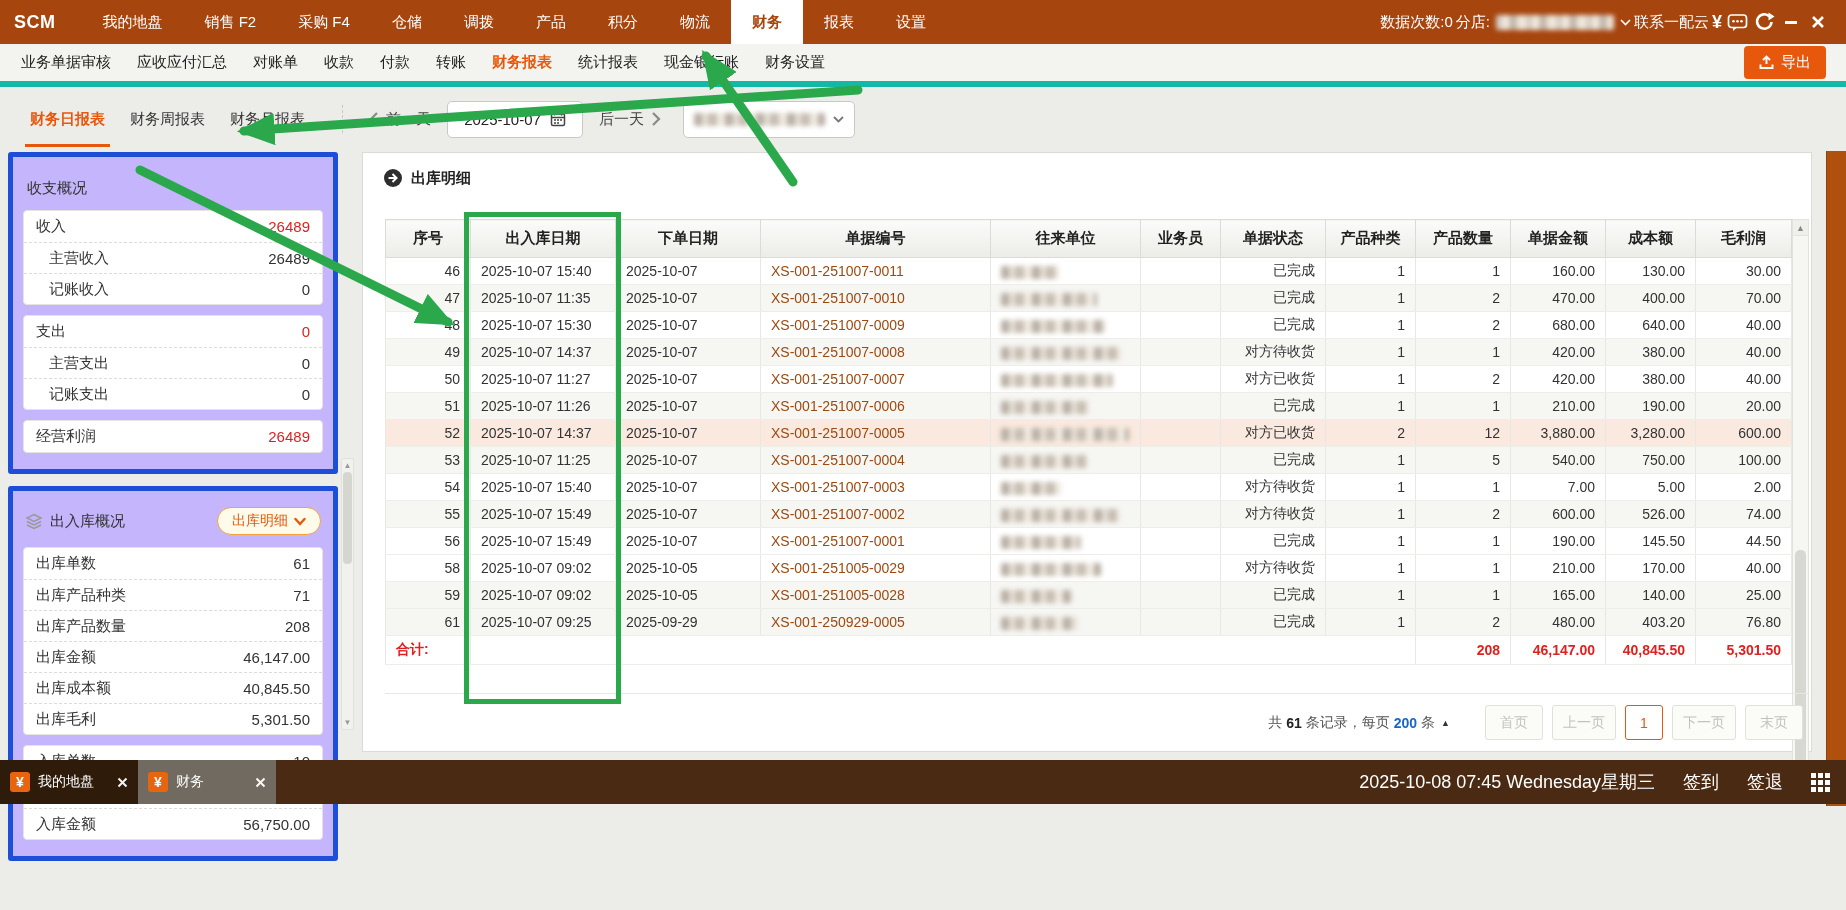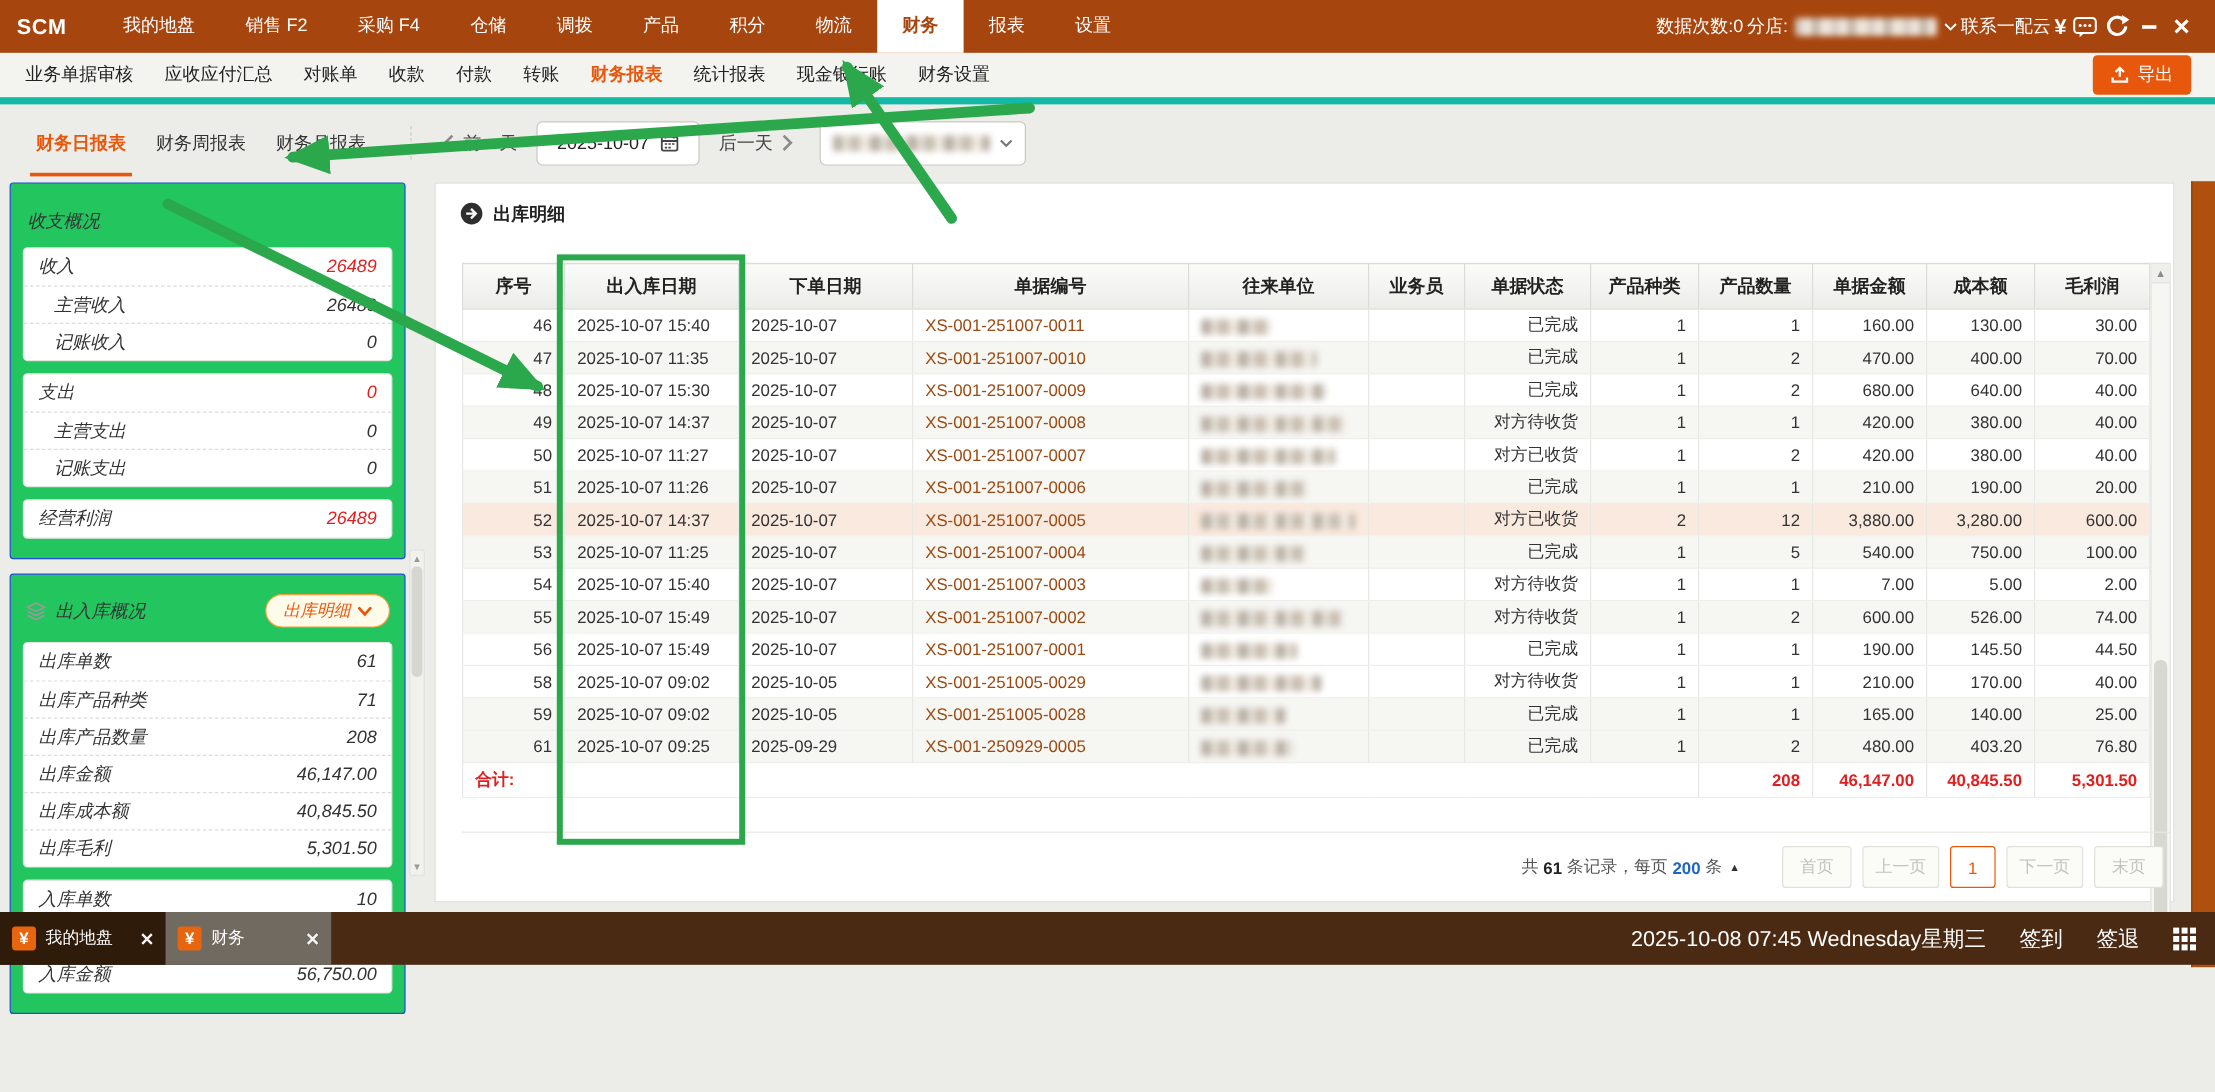--- a/index.html
+++ b/index.html
@@ -35,21 +35,21 @@
 .rtab.active { color:var(--accent,#E8580C); font-weight:bold; }
 .rtab.active::after { content:""; position:absolute; left:-3px; right:-3px; bottom:2px; height:3px; background:var(--accent,#E8580C); }
 .tb-divider { width:0; height:28px; border-left:1px dashed #C9C9C5; margin:0 26px 0 14px; }
 .nav-day { display:flex; align-items:center; gap:8px; font-size:15px; color:#444; cursor:pointer; }
 .datebox { width:136px; height:37px; background:#fff; border:1px solid #C9C9C4; border-radius:5px; display:flex; align-items:center; justify-content:center; gap:9px; margin:0 16px; font-size:15px; color:#222; cursor:pointer; }
 .dropdown { width:172px; height:37px; background:#fff; border:1px solid #C9C9C4; border-radius:5px; display:flex; align-items:center; margin-left:22px; padding:0 10px; cursor:pointer; }
 .dropdown .redact { flex:1; margin-right:8px; }
 
 
 .content { position:absolute; top:151px; left:0; right:0; bottom:52px; }
-.card { background:#22c55e; border:1px solid #1d4ed8; border-radius:3px;font-style:italic; }
+.card { background:#c4b5fd; border:5px solid #1d4ed8; border-radius:3px; }
 
 .sidebar { position:absolute; left:8px; top:1px; width:330px; bottom:0; }
 .card-title { font-size:15px; color:#333; padding:22px 14px 12px; }
 .card-title.flex { display:flex; align-items:center; gap:7px; padding:16px 12px 12px; }
 .stat-group { border:1px solid #E4E4E0; border-radius:4px; margin:0 10px 10px; background:#fff; }
 .stat-row { display:flex; justify-content:space-between; align-items:center; height:31px; padding:0 12px; font-size:15px; color:#333; }
 .stat-row + .stat-row { border-top:1px dashed #DCDCD8; }
 .stat-row .lab.indent { padding-left:13px; }
 .stat-row .val.red { color:var(--red,#E01F1F); }
 .pill-btn { margin-left:auto; display:flex; align-items:center; gap:6px; border:1px solid #F2A33C; background:#FFFBEA; color:var(--accent,#E8580C); font-size:14px; padding:4px 14px; border-radius:15px; cursor:pointer; }

